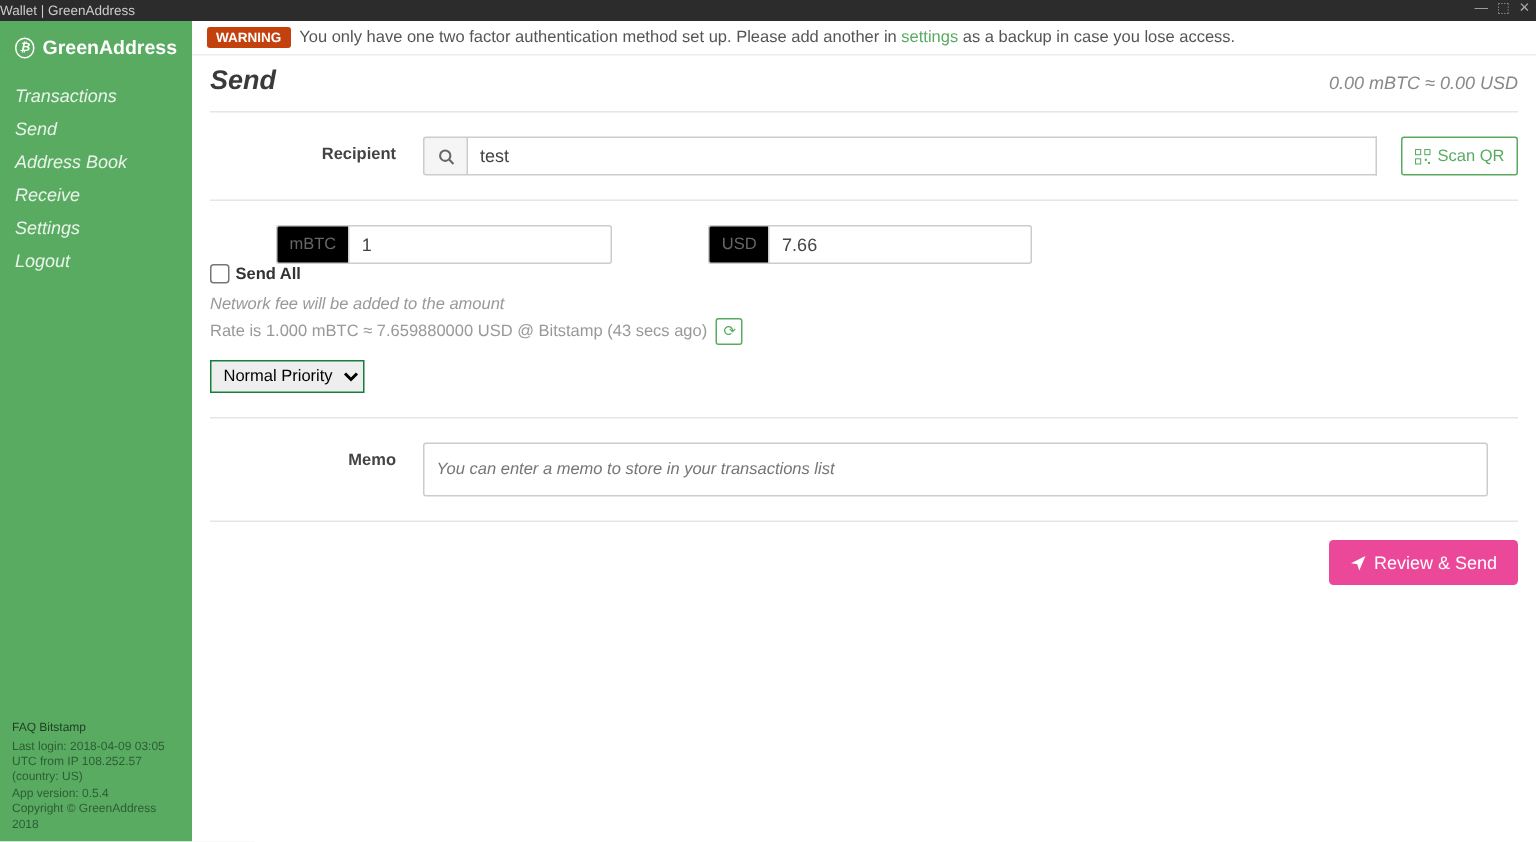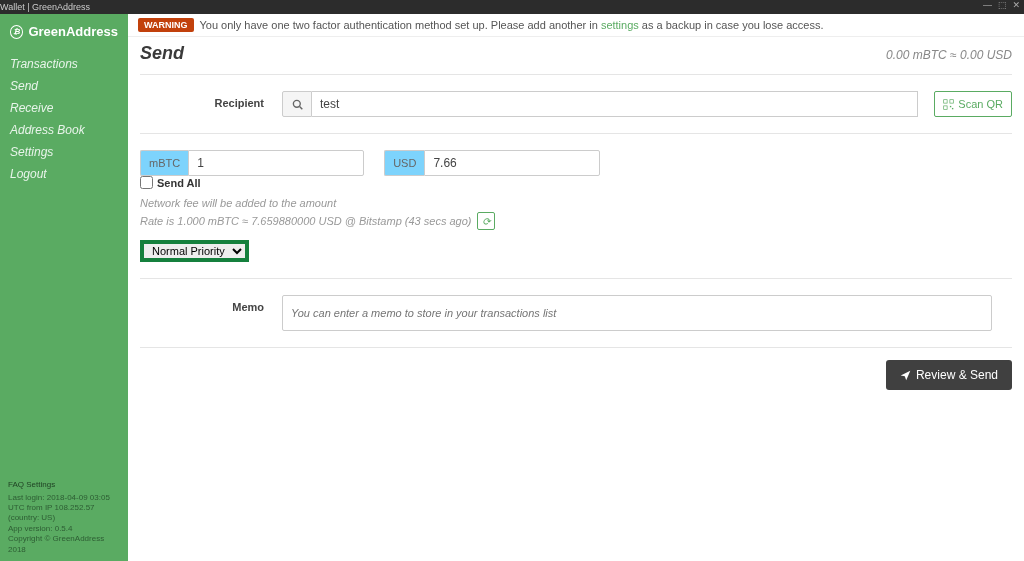--- a/index.html
+++ b/index.html
@@ -25,30 +25,30 @@
     .form-area { padding: 0 12px; }
     .section { border-top: 1px solid #e5e5e5; padding: 16px 0; display: flex; }
     .label-col { width: 142px; text-align: right; padding-right: 18px; font-size: 11px; color: #444; font-weight: 600; padding-top: 6px; }
     .field-col { flex: 1; }
     .recipient-row { display: flex; gap: 8px; align-items: center; }
     .search-btn { width: 30px; height: 26px; border: 1px solid #ccc; background: #f5f5f5; display: flex; align-items: center; justify-content: center; cursor: pointer; border-radius: 2px 0 0 2px; font-size: 12px; color: #666; }
     .recipient-input { flex: 1; height: 26px; border: 1px solid #ccc; border-left: none; padding: 0 8px; font-size: 12px; color: #444; }
     .scan-qr { height: 26px; border: 1px solid #5aab62; color: #5aab62; background: #fff; padding: 0 8px; display: flex; align-items: center; gap: 4px; font-size: 11px; border-radius: 2px; cursor: pointer; margin-left: 8px; }
     .amount-row { display: flex; gap: 20px; }
     .amount-group { display: flex; }
-    .input-addon { background: #7dd3fc; border: 1px solid #ccc; padding: 0 8px; height: 26px; display: flex; align-items: center; font-size: 11px; color: #666; border-right: none; border-radius: 2px 0 0 2px; }
+    .input-addon { background: #000000; border: 1px solid #ccc; padding: 0 8px; height: 26px; display: flex; align-items: center; font-size: 11px; color: #666; border-right: none; border-radius: 2px 0 0 2px; margin-left: 44px; }
     .amount-input { width: 176px; height: 26px; border: 1px solid #ccc; padding: 0 8px; font-size: 12px; border-radius: 0 2px 2px 0; color: #444; }
     .send-all { display: flex; align-items: center; gap: 4px; font-size: 11px; color: #333; font-weight: 600; }
     .fee-note { margin-top: 8px; font-style: italic; color: #999; font-size: 11px; }
-    .rate-line { margin-top: 3px; font-style: italic; color: #999; font-size: 11px; display: flex; align-items: center; gap: 6px; }
+    .rate-line { margin-top: 3px; color: #999; font-size: 11px; display: flex; align-items: center; gap: 6px; }
     .refresh-btn { width: 18px; height: 18px; border: 1px solid #5aab62; color: #5aab62; background: #fff; display: inline-flex; align-items: center; justify-content: center; font-size: 10px; border-radius: 2px; cursor: pointer; }
-    .priority-select { margin-top: 10px; height: 22px; font-size: 11px; border: 4px solid #15803d; background: #eee; padding: 0 4px; }
+    .priority-select { margin-top: 10px; height: 22px; font-size: 11px; border: 1px solid #15803d; background: #eee; padding: 0 4px; }
     .memo-input { width: 710px; height: 26px; border: 1px solid #ccc; padding: 17px 8px; font-size: 11px; font-style: italic; color: #999; border-radius: 2px; }
     .actions { border-top: 1px solid #e5e5e5; padding: 12px 0; display: flex; justify-content: flex-end; }
-    .review-btn { background: #404040; color: #fff; border: none; padding: 8px 14px; font-size: 12px; border-radius: 3px; cursor: pointer; display: flex; align-items: center; gap: 5px; }
+    .review-btn { background: #ec4899; color: #fff; border: none; padding: 8px 14px; font-size: 12px; border-radius: 3px; cursor: pointer; display: flex; align-items: center; gap: 5px; }
     .icon-svg { width: 11px; height: 11px; }
   </style>
 </head>
 <body>
 
 <div class="titlebar">
   <span>Wallet | GreenAddress</span>
   <div class="win-controls">
     <span>—</span>
     <span>⬚</span>
@@ -58,27 +58,27 @@
 
 <div class="app">
   <div class="sidebar">
     <div class="brand">
       <span class="brand-icon">₿</span>
       <span>GreenAddress</span>
     </div>
     <div class="nav">
       <div class="nav-item">Transactions</div>
       <div class="nav-item">Send</div>
+      <div class="nav-item">Address Book</div>
       <div class="nav-item">Receive</div>
-      <div class="nav-item">Address Book</div>
       <div class="nav-item">Settings</div>
       <div class="nav-item">Logout</div>
     </div>
     <div class="sidebar-footer">
-      <div class="faq">FAQ  Settings</div>
+      <div class="faq">FAQ  Bitstamp</div>
       <div>Last login: 2018-04-09 03:05 UTC from IP 108.252.57 (country: US)</div>
       <div>App version: 0.5.4</div>
       <div>Copyright © GreenAddress 2018</div>
     </div>
   </div>
 
   <div class="main">
     <div class="warning-bar">
       <span class="warning-badge">WARNING</span>
       <span class="warning-text">

